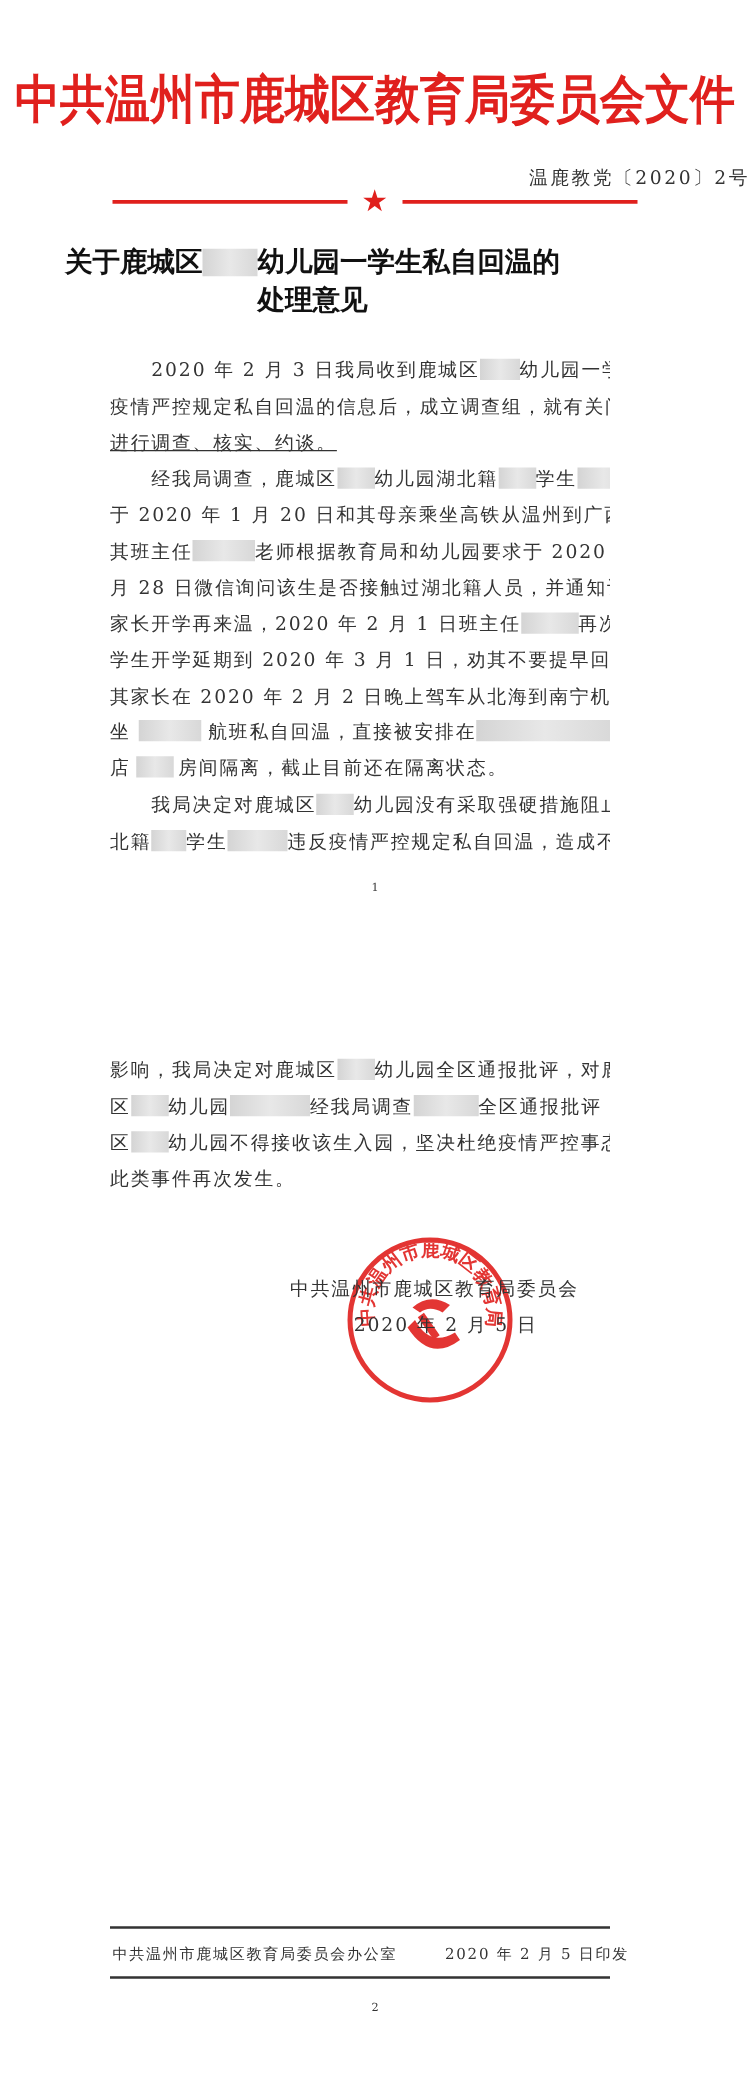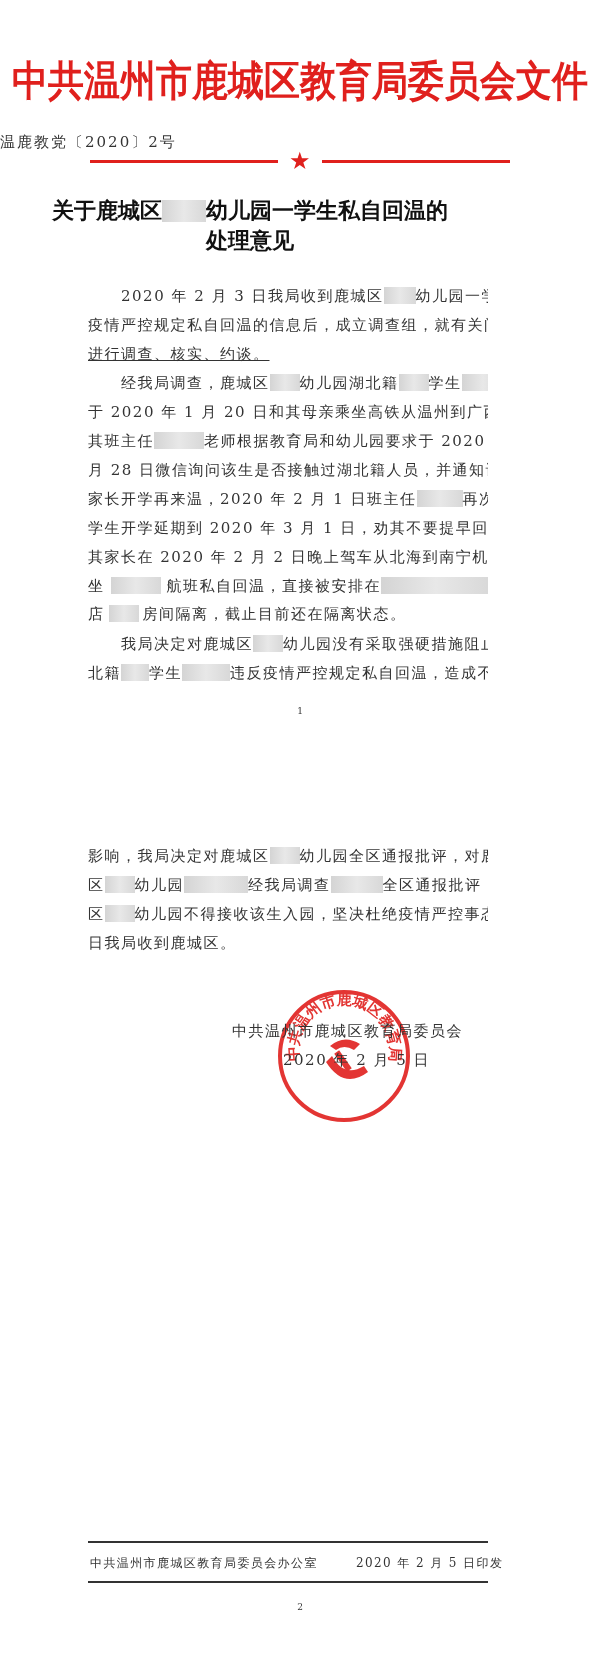--- a/index.html
+++ b/index.html
@@ -2,21 +2,21 @@
 <html><head>
   <meta charset="utf-8">
   <style>
     html, body { margin: 0; padding: 0; background: #ffffff; }
     body { width: 600px; height: 1673px; position: relative; overflow: hidden;
            font-family: "DejaVu Serif", "Liberation Serif", serif; color: #222; }
     .abs { position: absolute; }
     .red-title { left: 0; width: 600px; top: 58px; text-align: center; color: #e0201d;
                  font-size: 36px; font-weight: bold; letter-spacing: 0px; line-height: 44px;
                  font-family: "DejaVu Serif", serif; transform: scaleY(1.15); }
-    .docnum { left: 0; width: 600px; top: 133px; text-align: left; font-size: 15px; letter-spacing: 2px; color: #333; }
+    .docnum { left: 0; width: 600px; top: 133px; text-align: right; font-size: 15px; letter-spacing: 2px; color: #333; }
     .rule-red { height: 3px; background: #e0201d; }
     .star { color: #e0201d; font-size: 24px; line-height: 24px; }
     .headline { left: 0; width: 500px; text-align: center; font-size: 22px; font-weight: bold; color: #111;
                 font-family: "DejaVu Sans", sans-serif; line-height: 30px; }
     .line { position: absolute; left: 88px; width: 400px; white-space: nowrap; font-size: 15px; color: #333;
             letter-spacing: 1.5px; height: 29px; line-height: 29px; overflow: hidden; }
     .blur { display: inline-block; height: 17px; vertical-align: -3px; background: linear-gradient(90deg,#d4d4d4,#e8e8e8,#d8d8d8); }
     .pagenum { left: 0; width: 600px; text-align: center; font-size: 9px; color: #333; }
     .sig { font-size: 15px; color: #333; letter-spacing: 1.5px; }
     .seal { left: 278px; top: 990px; width: 124px; height: 124px; border: 4px solid #e0201d; border-radius: 50%; opacity: 0.9; }
@@ -71,21 +71,21 @@
 
 <div class="line" style="top:842px;">
   <span>影响，我局决定对鹿城区</span><span class="blur" style="width:30px;"></span><span>幼儿园全区通报批评，对鹿城</span>
 </div>
 <div class="line" style="top:871px;">
   <span>区</span><span class="blur" style="width:30px;"></span><span>幼儿园</span><span class="blur" style="width:64px;"></span><span>经我局调查</span><span class="blur" style="width:52px;"></span><span>全区通报批评，鹿城</span>
 </div>
 <div class="line" style="top:900px;">
   <span>区</span><span class="blur" style="width:30px;"></span><span>幼儿园不得接收该生入园，坚决杜绝疫情严控事态下</span>
 </div>
-<div class="line" style="top:929px;">日我局收到鹿城区。</div>
+<div class="line" style="top:929px;">此类事件再次发生。</div>
 
 <div class="abs seal">
   <svg width="124" height="124" viewBox="0 0 124 124">
     <defs>
         <path id="arc" d="M 18 70 A 46 46 0 1 1 106 70"></path>
       </defs>
     <text font-size="15" fill="#e0201d" font-family="DejaVu Sans, sans-serif" font-weight="bold">
       <textPath href="#arc" startOffset="2%">中共温州市鹿城区教育局委员会</textPath>
     </text>
     <g fill="#e0201d">

